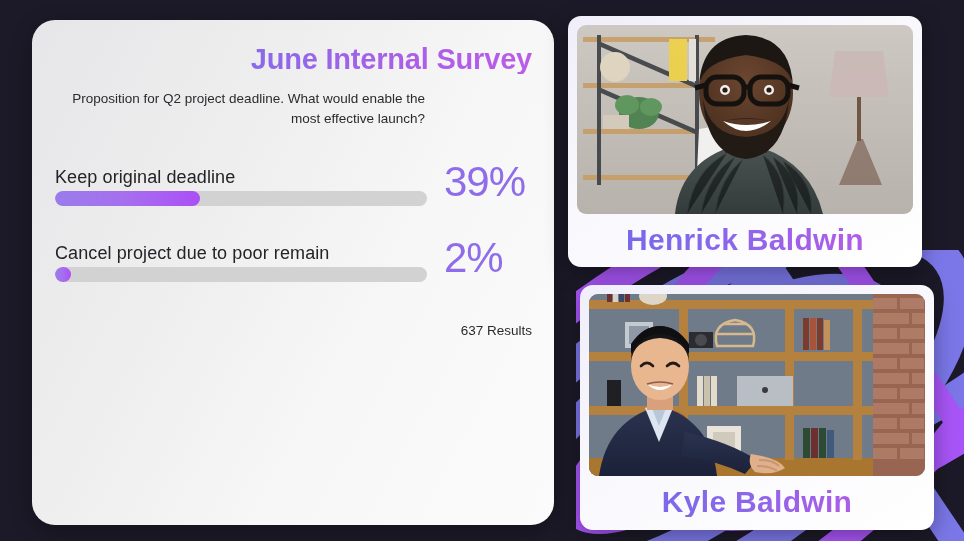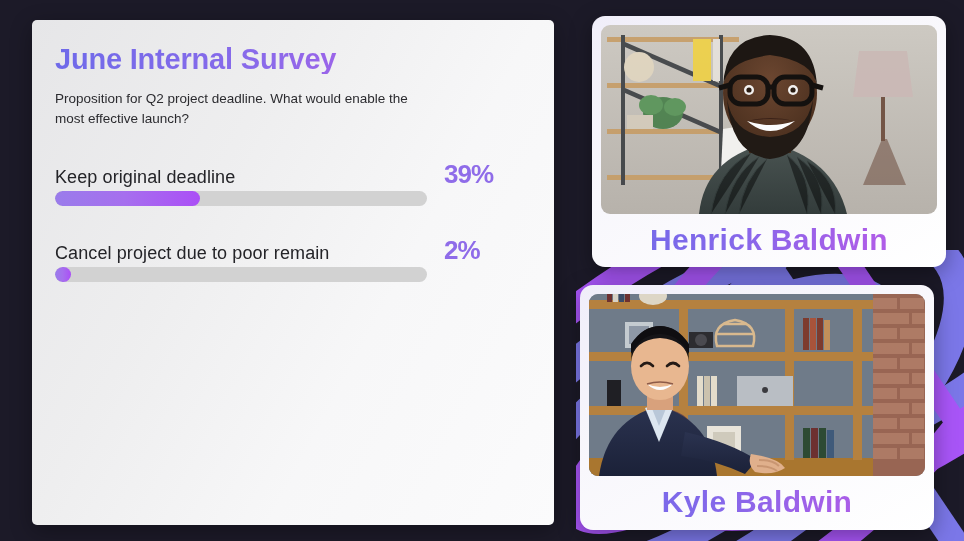--- a/index.html
+++ b/index.html
@@ -10,24 +10,25 @@
     position:relative;
   }
 
   
   #bg-layer { position:absolute; inset:0; overflow:hidden; z-index:0; }
   #bg-layer svg { position:absolute; inset:0; width:964px; height:541px; display:block; }
 
   
   #survey-card {
     position:absolute; left:32px; top:20px; width:522px; height:505px;
-    border-radius:5px; z-index:5;
+    border-radius:23px; z-index:5;
     background:linear-gradient(118deg,#e6e6e8 0%,#eeeeef 34%,#f7f7f8 64%,#fbfbfc 100%);
     box-shadow:0 6px 22px rgba(0,0,0,.32);
-    padding:24px 10px 0 20px;
+    padding:24px 22px 0 20px;
+    text-align:right;
   }
   #survey-title {
     font-size:29px; font-weight:bold; letter-spacing:-.2px; line-height:1.05;
     background:linear-gradient(90deg,#6f6ae9 0%,#8a6aea 42%,#a95fe8 72%,#bb5ce7 100%);
     -webkit-background-clip:text; background-clip:text; color:transparent;
     -webkit-text-fill-color:transparent; margin-left:3px;
   }
   #survey-subtitle {
     margin-top:15px; margin-left:3px; font-size:13.5px; color:#2b2b2f;
     line-height:1.45; max-width:370px; font-weight:400;
@@ -41,36 +42,36 @@
   }
   .bar-track {
     position:absolute; left:3px; top:24px; width:372px; height:15px;
     background:#d2d2d2; border-radius:8px; overflow:hidden;
   }
   .bar-fill {
     height:100%; border-radius:8px;
     background:linear-gradient(90deg,#9a7ceb 0%,#a66fee 48%,#ab4ff6 100%);
   }
   .poll-pct {
-    position:absolute; left:392px; top:-6px; font-size:26px; font-weight:700;
+    position:absolute; left:392px; top:-6px; font-size:42px; font-weight:400;
     color:#8f6ce9; letter-spacing:-1px; line-height:1;
   }
   .poll-option.small .poll-pct { left:392px; }
   #results-count {
     margin-top:4px; margin-left:49px; font-size:13.5px; color:#2b2b2f;
   }
 
   
   .video-card {
     position:absolute; z-index:5;
     background:linear-gradient(150deg,#f0eef9 0%,#f8f7fc 40%,#ffffff 100%);
     border-radius:13px; box-shadow:0 6px 22px rgba(0,0,0,.35);
     padding:9px 9px 0 9px;
   }
-  #video-card-1 { left:592px; top:16px; width:354px; height:251px; }
+  #video-card-1 { left:568px; top:16px; width:354px; height:251px; }
   #video-card-2 { left:580px; top:285px; width:354px; height:245px; }
 
   .video-thumb { width:100%; border-radius:9px; overflow:hidden; position:relative; }
   #video-card-1 .video-thumb { height:189px; }
   #video-card-2 .video-thumb { height:182px; }
   .video-thumb svg { display:block; width:100%; height:100%; }
 
   .video-name {
     text-align:center; font-size:30px; font-weight:bold; letter-spacing:.3px;
     line-height:1.0; margin-top:11px;
@@ -135,20 +136,21 @@
     <div class="poll-option small">
       <div class="poll-label">Cancel project due to poor remain</div>
       <div class="bar-track">
         <div class="bar-fill" id="fill-3" style="width: 4.2%;"></div>
       </div>
       <div class="poll-pct">2%</div>
     </div>
 
   </div>
 
+  <div id="results-count">637 Results</div>
 </div>
 
 <div class="video-card" id="video-card-1">
   <div class="video-thumb">
     <svg viewBox="0 0 336 189" preserveAspectRatio="xMidYMid slice">
       <defs>
         <linearGradient id="wall1" x1="0" y1="0" x2="0" y2="1">
           <stop offset="0%" stop-color="#cdc9c2"></stop>
             <stop offset="100%" stop-color="#b7b2ab"></stop>
         </linearGradient>

